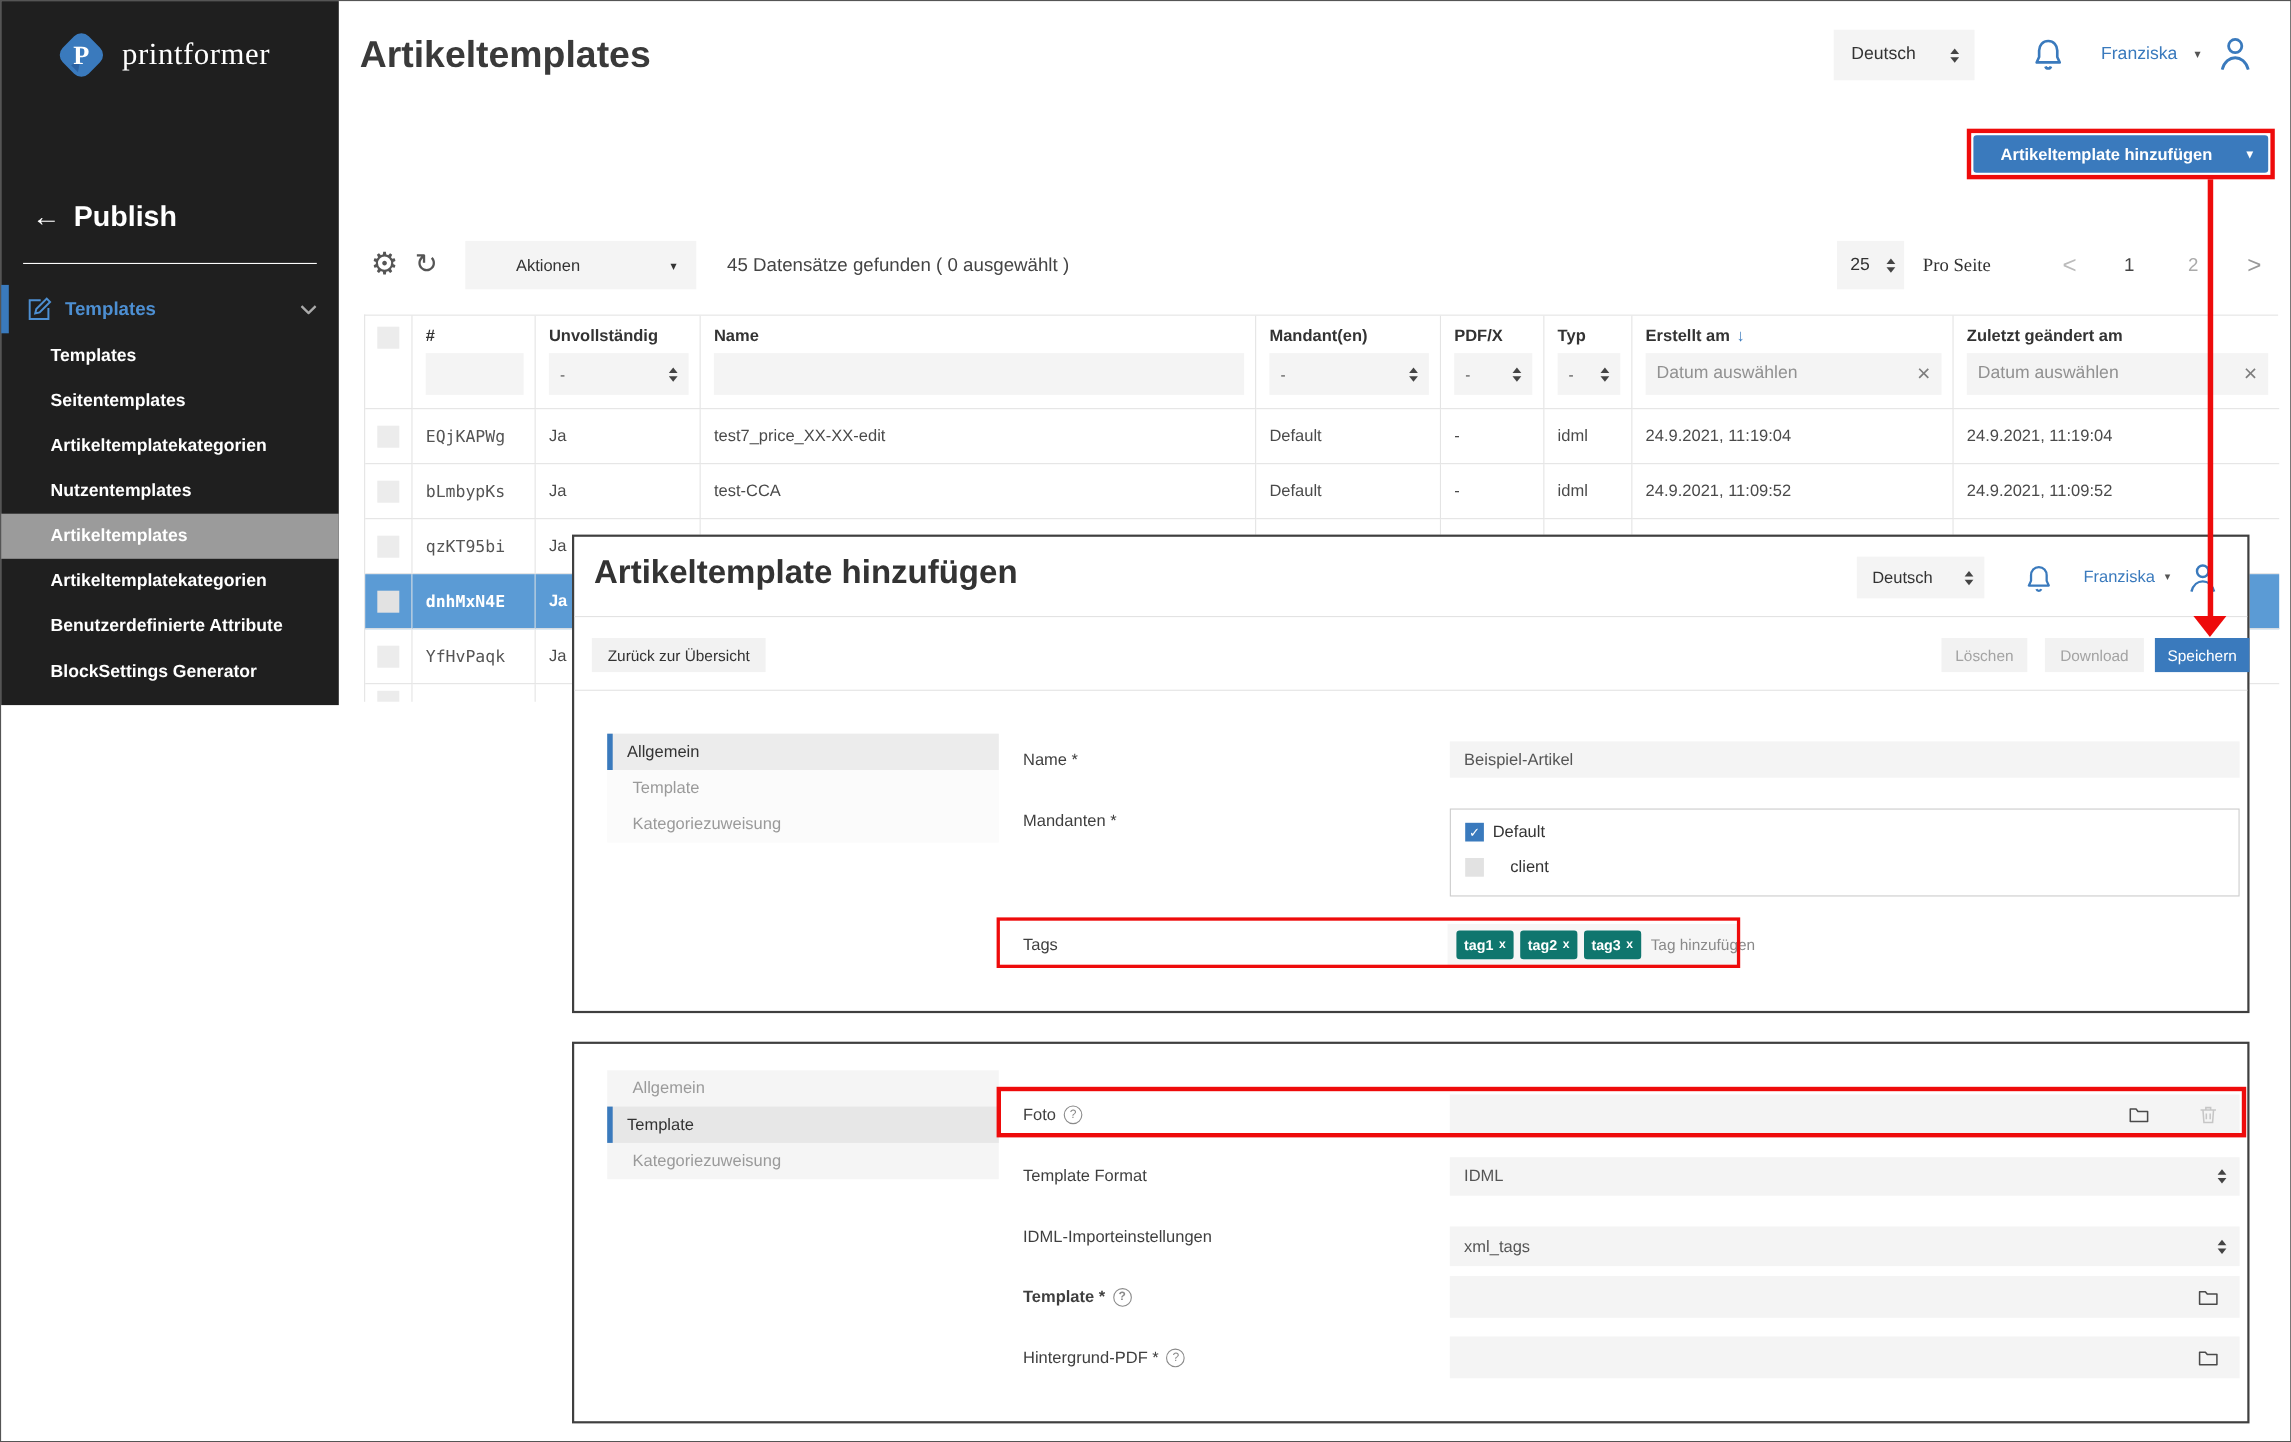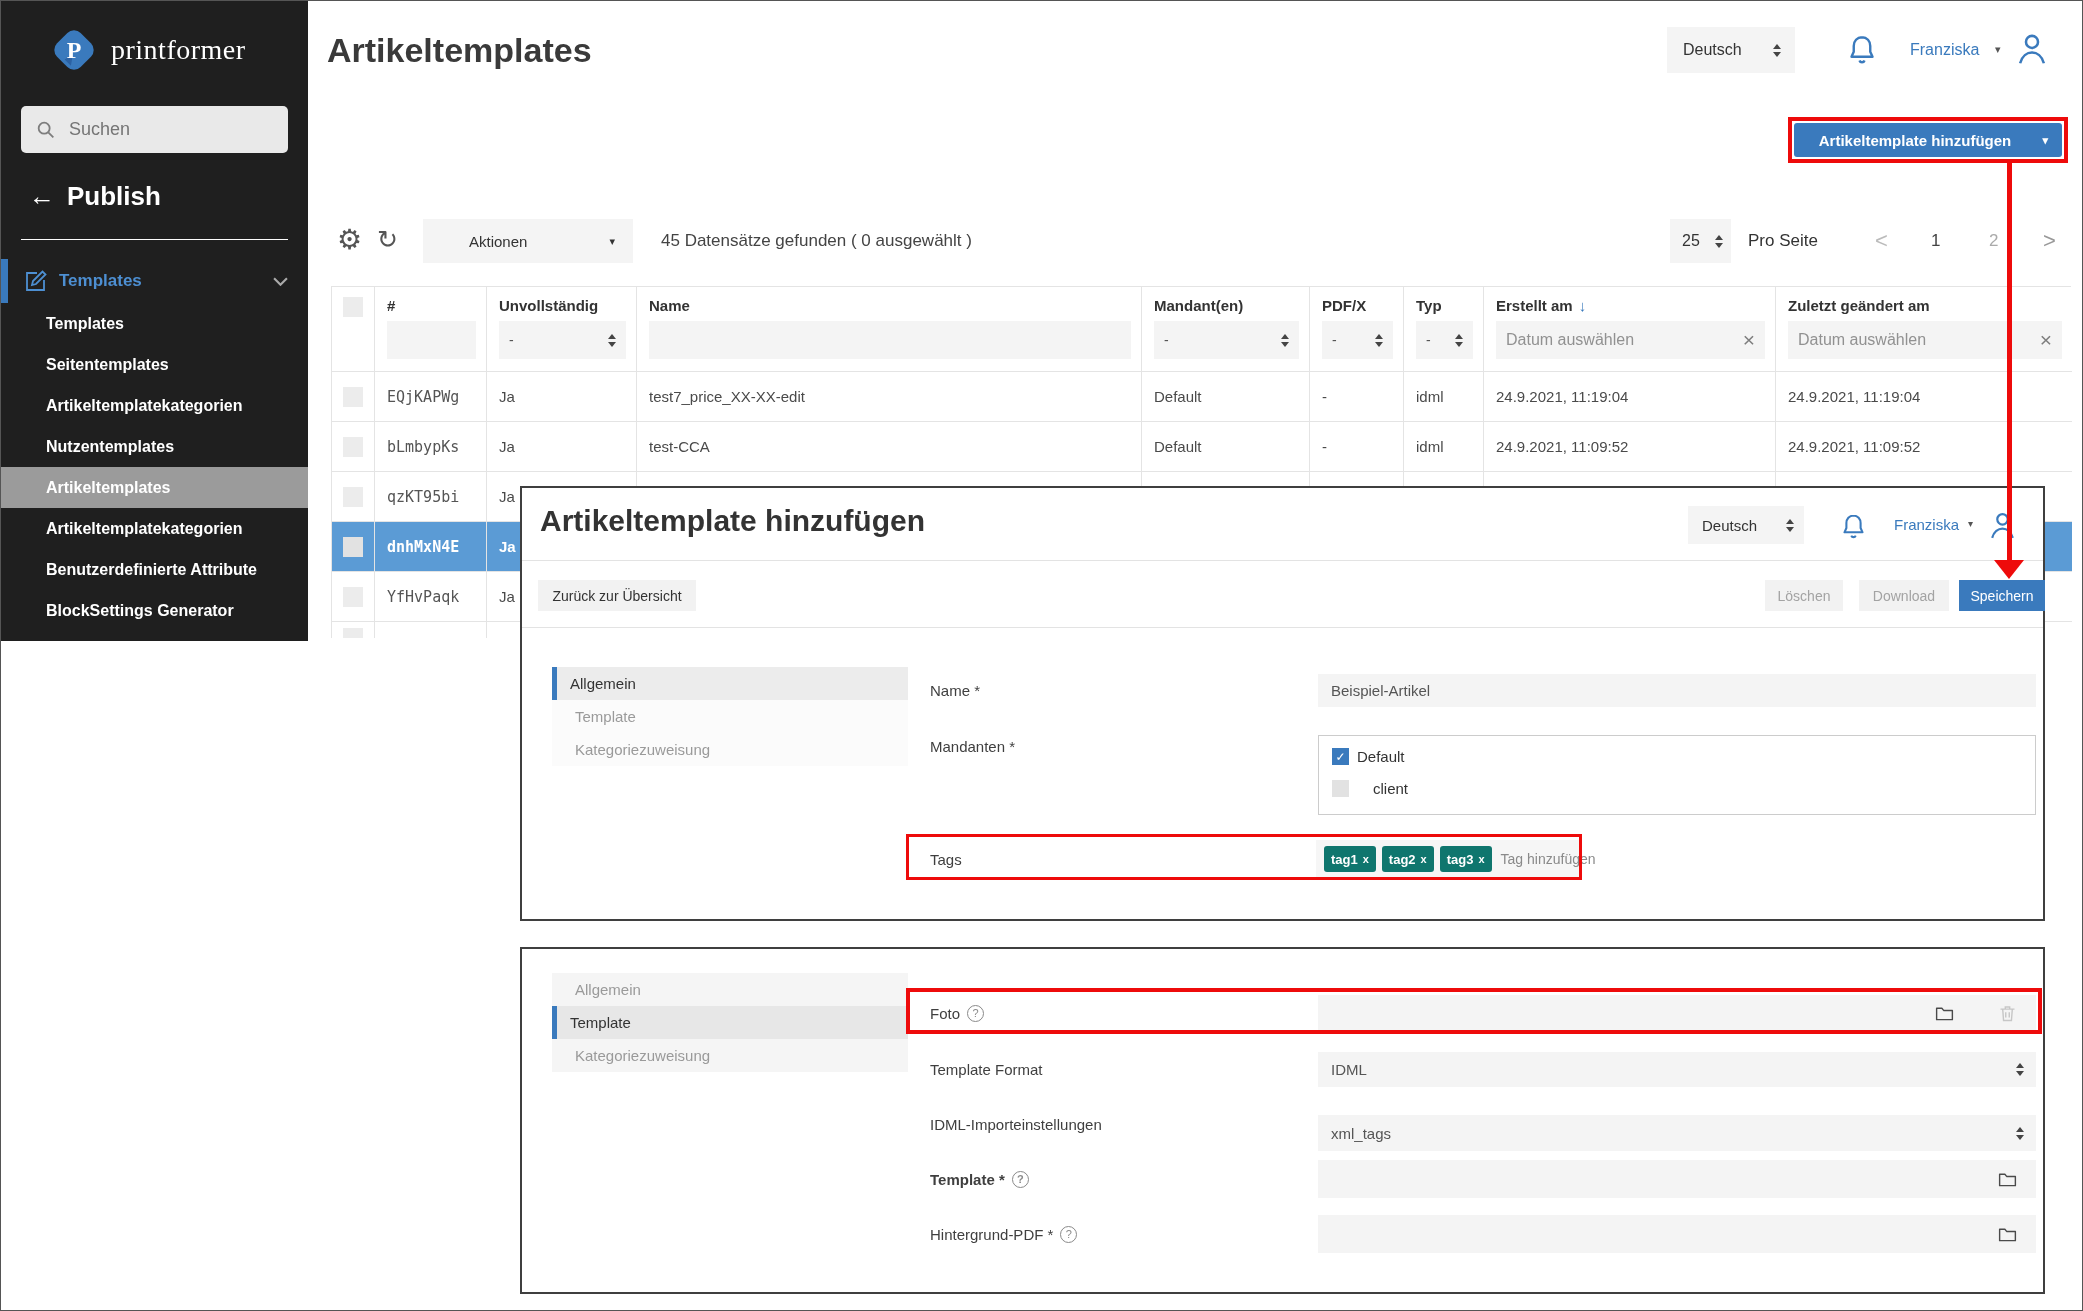--- a/index.html
+++ b/index.html
@@ -110,27 +110,20 @@
 
   <div class="sidebar">
     <div class="logo">
       <svg class="icon-svg" width="50" height="50" viewBox="0 0 48 48">
         <rect x="8" y="8" width="32" height="32" rx="9" transform="rotate(45 24 24)" fill="#3a7abd"></rect>
         <path d="M15 33 L23 28 L21 39 Z" fill="#2c62a3"></path>
         <text x="24" y="32" font-size="23" fill="#ffffff" font-family="Liberation Serif, serif" font-weight="bold" text-anchor="middle">P</text>
       </svg>
       <span class="brand">printformer</span>
     </div>
-    <div class="searchbox">
-      <svg class="icon-svg" width="22" height="22" viewBox="0 0 24 24" fill="none" stroke="#7d7d7d" stroke-width="2">
-        <circle cx="10" cy="10" r="6"></circle>
-          <path d="M14.5 14.5 L20 20"></path>
-      </svg>
-      <input placeholder="Suchen" style="">
-    </div>
     <div class="publish">
       <span>←</span>
       <span>Publish</span>
     </div>
     <div class="sb-divider"></div>
     <div class="sb-section">
       <div class="sb-bluebar"></div>
       <svg class="icon-svg" style="position:absolute;left:22px;" width="26" height="26" viewBox="0 0 26 26" fill="none" stroke="#4d8fd2" stroke-width="1.8">
         <path d="M14 5H4v17h17V12"></path>
           <path d="M9 17l1-4 9.5-9.5 3 3L13 16z"></path>
@@ -187,21 +180,21 @@
   </div>
   <div class="results">45 Datensätze gefunden ( 0 ausgewählt )</div>
 
   <div class="pp-sel">
     <span>25</span>
     <span class="updown">
         <span class="tri-up"></span>
         <span class="tri-dn"></span>
       </span>
   </div>
-  <div class="pg" style="left:1747px;color:#333;">Pro Seite</div>
+  <div class="pg" style="left:1747px;color:#333;font-family:Liberation Serif, serif;">Pro Seite</div>
   <div class="pg" style="left:1874px;color:#bbb;font-size:22px;">&lt;</div>
   <div class="pg" style="left:1930px;color:#444;">1</div>
   <div class="pg" style="left:1988px;color:#aaa;">2</div>
   <div class="pg" style="left:2042px;color:#999;font-size:22px;">&gt;</div>
 
   <div class="table">
 
     <div class="hcell">
       <div class="cbx" style="margin:10px 0 0 11px;"></div>
     </div>

